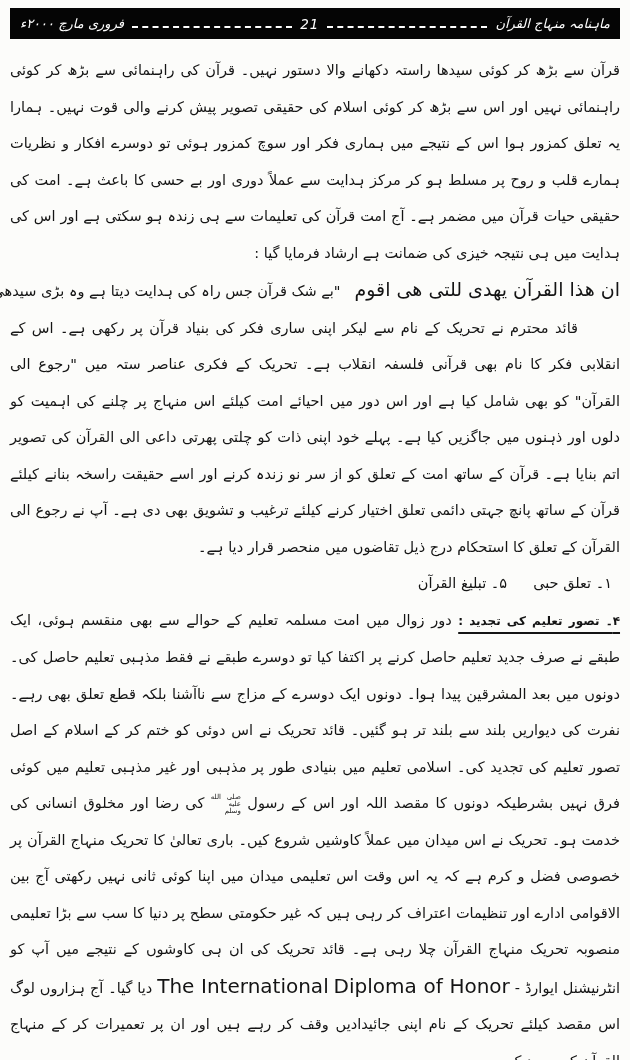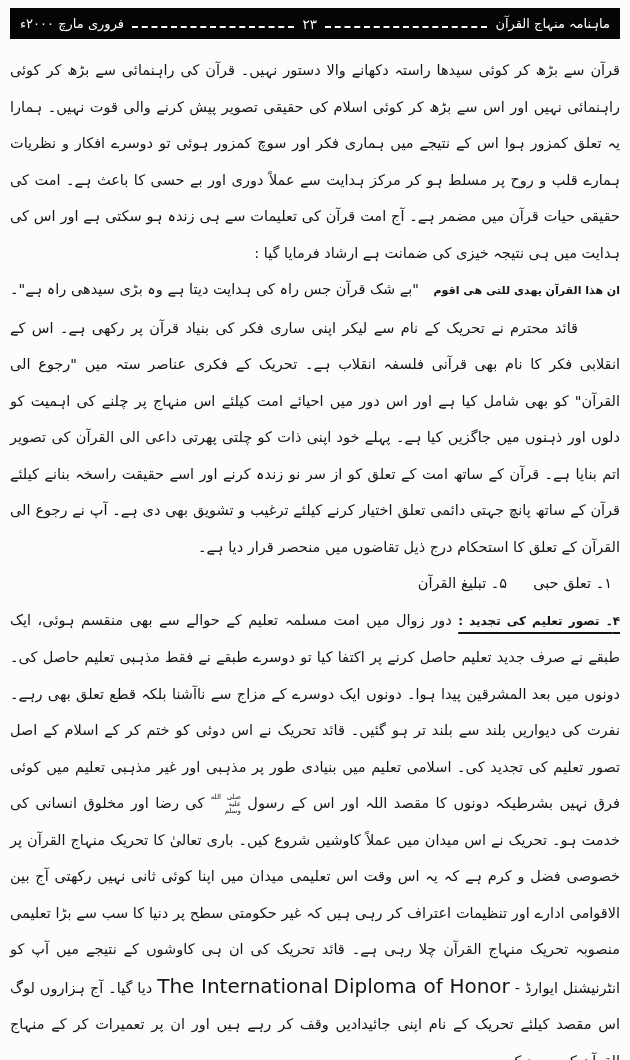--- a/index.html
+++ b/index.html
@@ -7,33 +7,33 @@
     width:630px;height:1060px;margin:0 auto;box-sizing:border-box;
     background:#fcfcfa;padding:8px 10px 0;overflow:hidden;
     font-family:"DejaVu Sans",sans-serif;color:#151515;position:relative;
   }
   
   .header-bar{
     display:flex;align-items:center;direction:rtl;gap:8px;
     background:#050505;color:#ffffff;height:31px;padding:0 10px;
     font-size:13px;
   }
-  .header-bar .hdr-text{white-space:nowrap;}
+  .header-bar .hdr-text{white-space:nowrap;font-style:italic;}
   .leader{flex:1;border-bottom:2px dashed #ffffff;transform:translateY(3px);min-width:30px;}
   .page-num{font-size:13.5px;letter-spacing:1px;}
   
   .content{
     direction:rtl;text-align:justify;margin-top:13px;
     font-size:14.5px;line-height:36.5px;color:#141414;
   }
   .content p{margin:0;}
   .indent{text-indent:42px;}
   
   .quote-line{display:flex;justify-content:space-between;align-items:baseline;gap:14px;}
-  .q-ar{font-weight:bold;font-size:11px;white-space:nowrap;}
+  .q-ar{font-weight:normal;font-size:19px;white-space:nowrap;}
   .q-tr{white-space:nowrap;}
   
   .list-line{display:flex;gap:26px;padding:0 8px;white-space:nowrap;}
   .list-line span{white-space:nowrap;}
   
   .section-heading{
     font-weight:bold;font-size:12px;
     text-decoration:underline;text-decoration-thickness:2px;text-underline-offset:7px;
   }
   
@@ -45,21 +45,21 @@
   }
 </style>
 </head>
 <body>
 
 <div class="page">
 
   <div class="header-bar">
     <span class="hdr-text">ماہنامہ منہاج القرآن</span>
     <span class="leader"></span>
-    <span class="hdr-text page-num">۲۳</span>
+    <span class="hdr-text page-num">21</span>
     <span class="leader"></span>
     <span class="hdr-text">فروری مارچ ۲۰۰۰ء</span>
   </div>
 
   <div class="content">
 
     <p>قرآن سے بڑھ کر کوئی سیدھا راستہ دکھانے والا دستور نہیں۔ قرآن کی راہنمائی سے بڑھ کر کوئی راہنمائی نہیں اور اس سے بڑھ کر کوئی اسلام کی حقیقی تصویر پیش کرنے والی قوت نہیں۔ ہمارا یہ تعلق کمزور ہوا اس کے نتیجے میں ہماری فکر اور سوچ کمزور ہوئی تو دوسرے افکار و نظریات ہمارے قلب و روح پر مسلط ہو کر مرکز ہدایت سے عملاً دوری اور بے حسی کا باعث ہے۔ امت کی حقیقی حیات قرآن میں مضمر ہے۔ آج امت قرآن کی تعلیمات سے ہی زندہ ہو سکتی ہے اور اس کی ہدایت میں ہی نتیجہ خیزی کی ضمانت ہے ارشاد فرمایا گیا :</p>
 
     <div class="quote-line">
       <span class="q-ar">ان ھذا القرآن یھدی للتی ھی اقوم</span>

